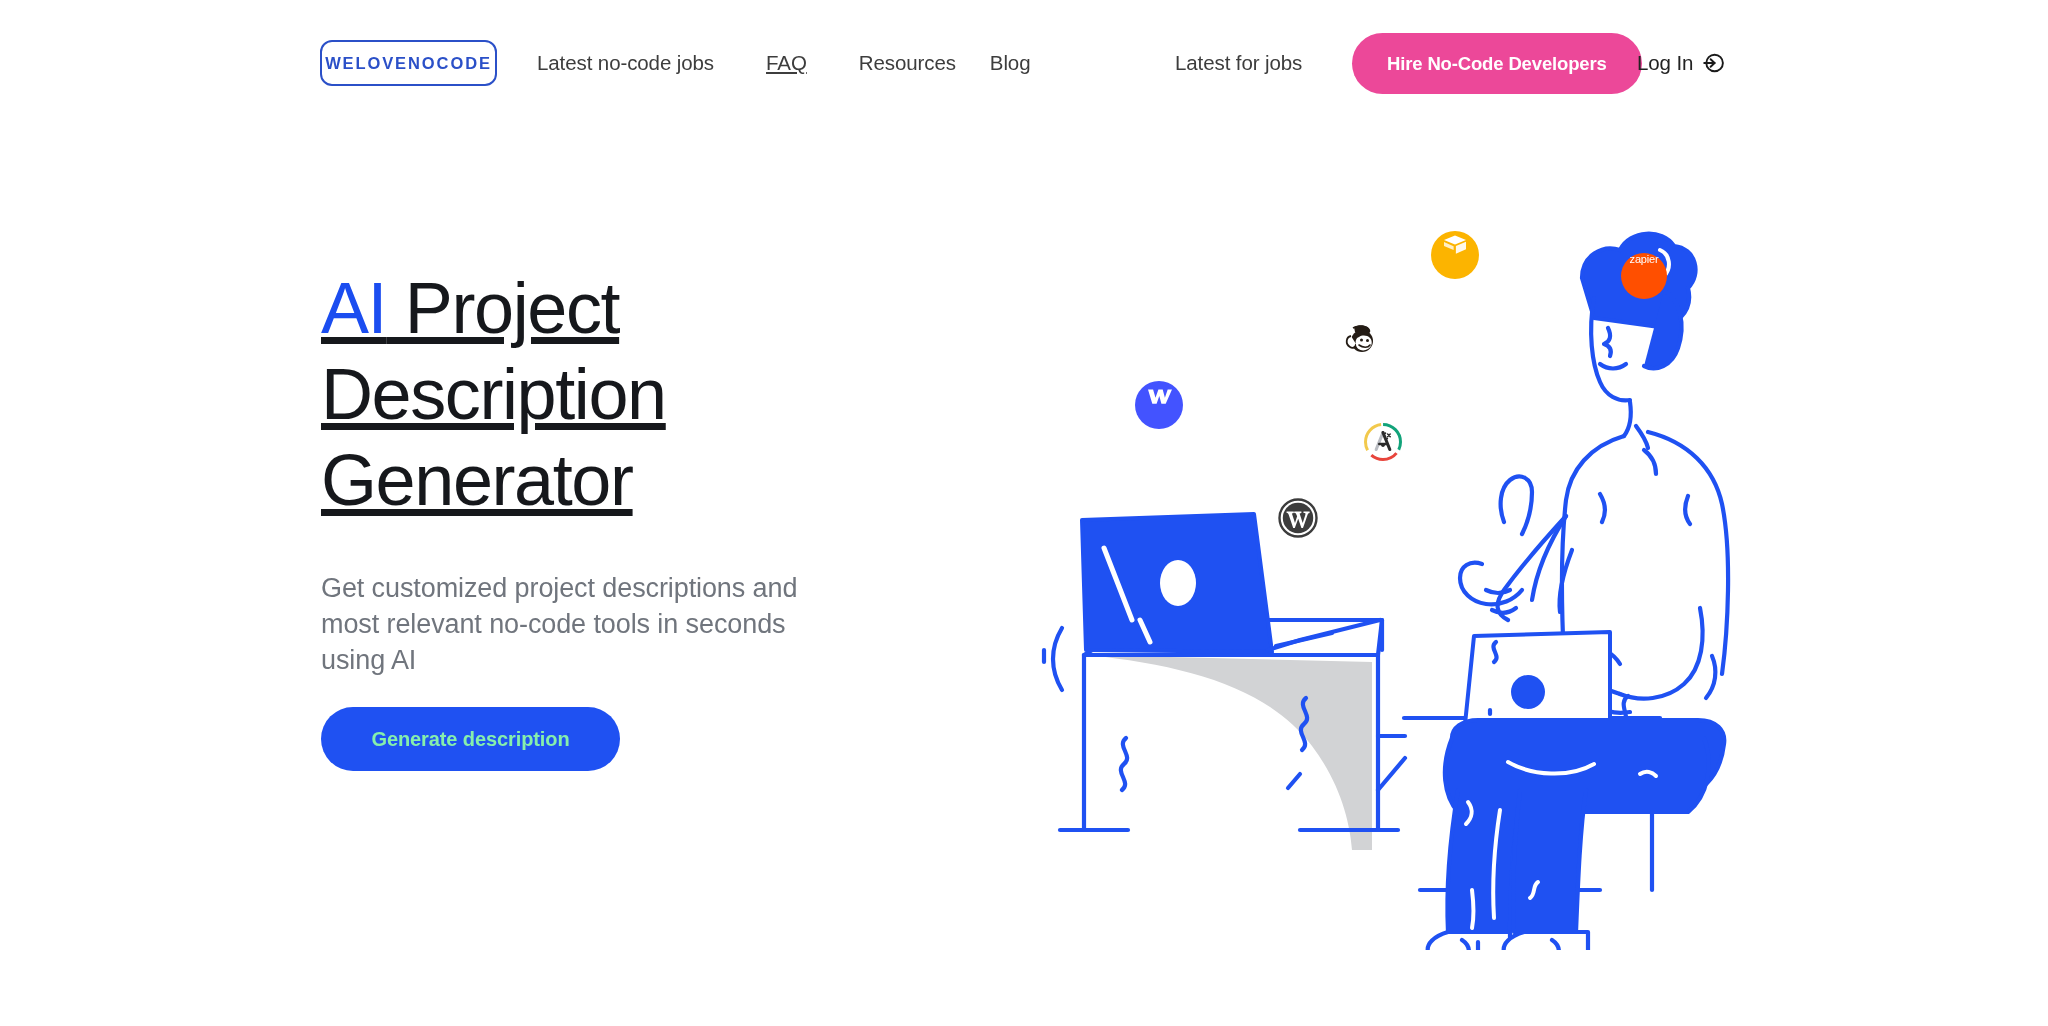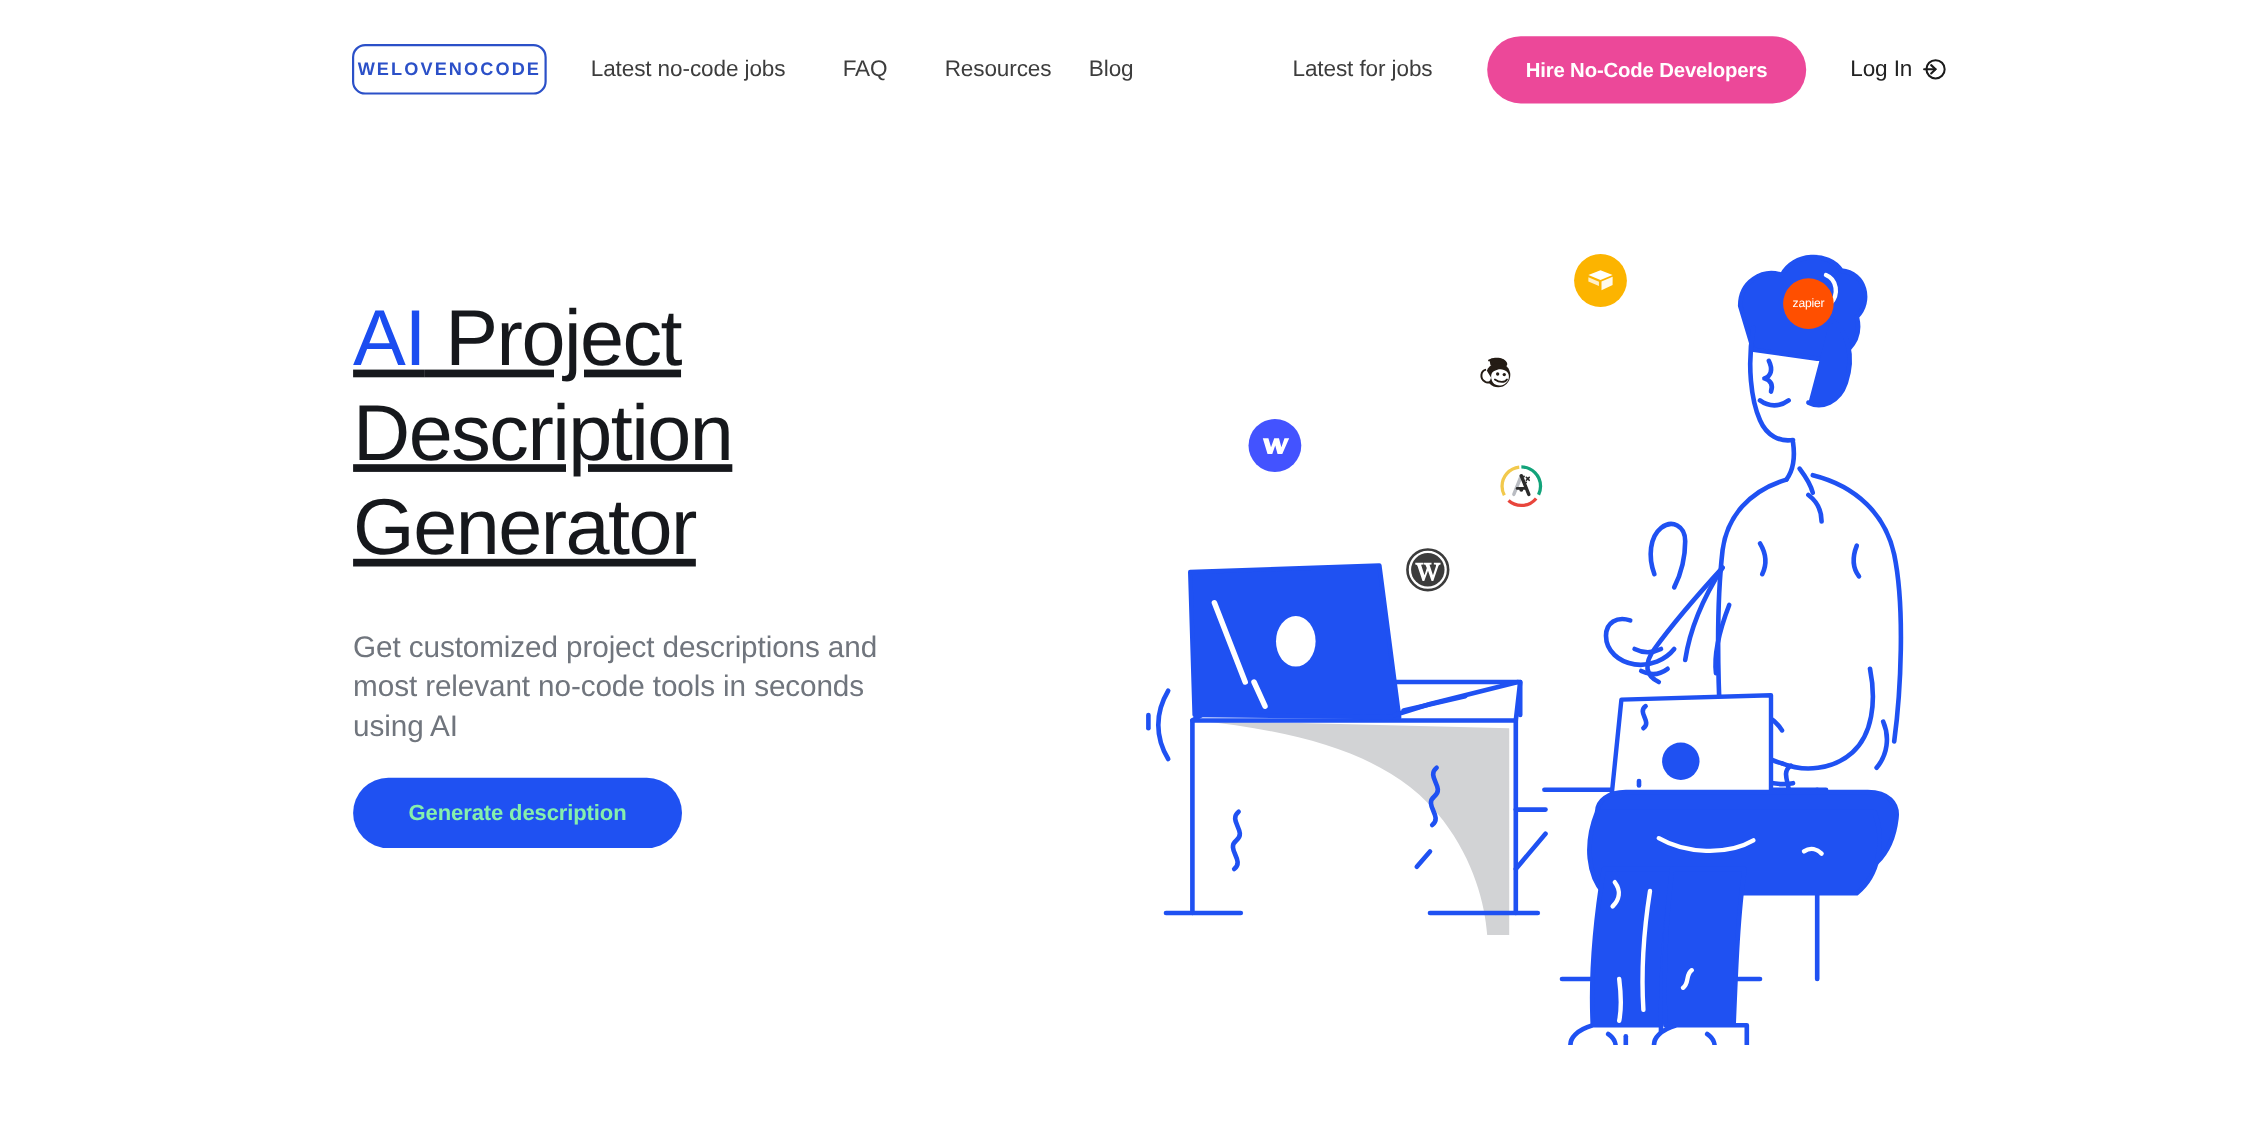--- a/index.html
+++ b/index.html
@@ -64,21 +64,21 @@
   }
   .nav-link {
     font-size: 20.5px;
     color: #3d3d3d;
     letter-spacing: -0.1px;
     cursor: pointer;
     white-space: nowrap;
     text-decoration: none;
   }
   .nav-link.l1 { margin-right: 52px; }
-  .nav-link.l2 { margin-right: 52px; }
+  .nav-link.l2 { margin-right: 52px; text-decoration: underline; }
   .nav-link.l3 { margin-right: 34px; }
 
   .apply-link {
     position: absolute;
     left: 1175px;
     top: 40px;
     height: 46px;
     display: flex;
     align-items: center;
     font-size: 20.5px;
@@ -117,21 +117,20 @@
     display: flex;
     align-items: center;
     gap: 9px;
     cursor: pointer;
   }
   .login-text {
     font-size: 20.5px;
     color: #222;
     letter-spacing: -0.1px;
     white-space: nowrap;
-    margin-left: 45px;
   }
   .login-icon { display: block; width: 22px; height: 22px; }
 
   
   .hero-left {
     position: absolute;
     left: 321px;
     top: 265px;
     width: 580px;
   }
@@ -180,21 +179,20 @@
     width: 760px;
     height: 800px;
   }
   .hero-art svg { display: block; width: 760px; height: 800px; }
 
   
   .badge {
     position: absolute;
     border-radius: 50%;
     display: flex;
-    align-items: center;
     justify-content: center;
   }
   .badge svg { display: block; }
 
   .badge-webflow { left: 1135px; top: 381px; width: 48px; height: 48px; background: #4353ff; }
   .badge-airtable { left: 1431px; top: 231px; width: 48px; height: 48px; background: #fcb400; }
   .badge-zapier  { left: 1621px; top: 253px; width: 46px; height: 46px; background: #ff4f00; }
   .badge-mailchimp { left: 1341px; top: 321px; width: 36px; height: 36px; background: transparent; }
   .badge-adalo   { left: 1362px; top: 421px; width: 42px; height: 42px; background: #ffffff; }
   .badge-wordpress { left: 1277px; top: 497px; width: 42px; height: 42px; background: transparent; }

